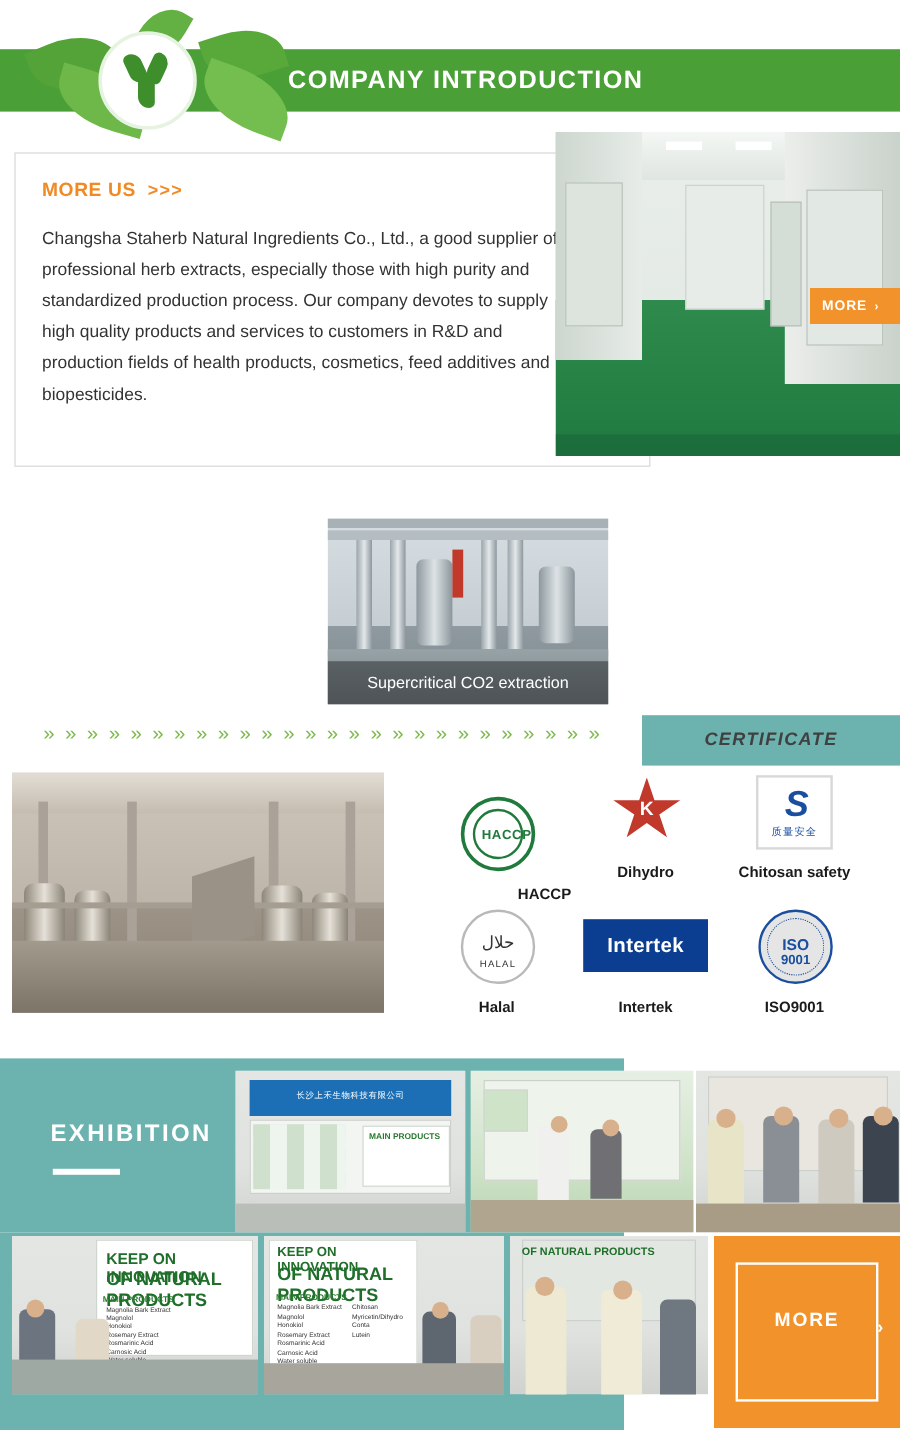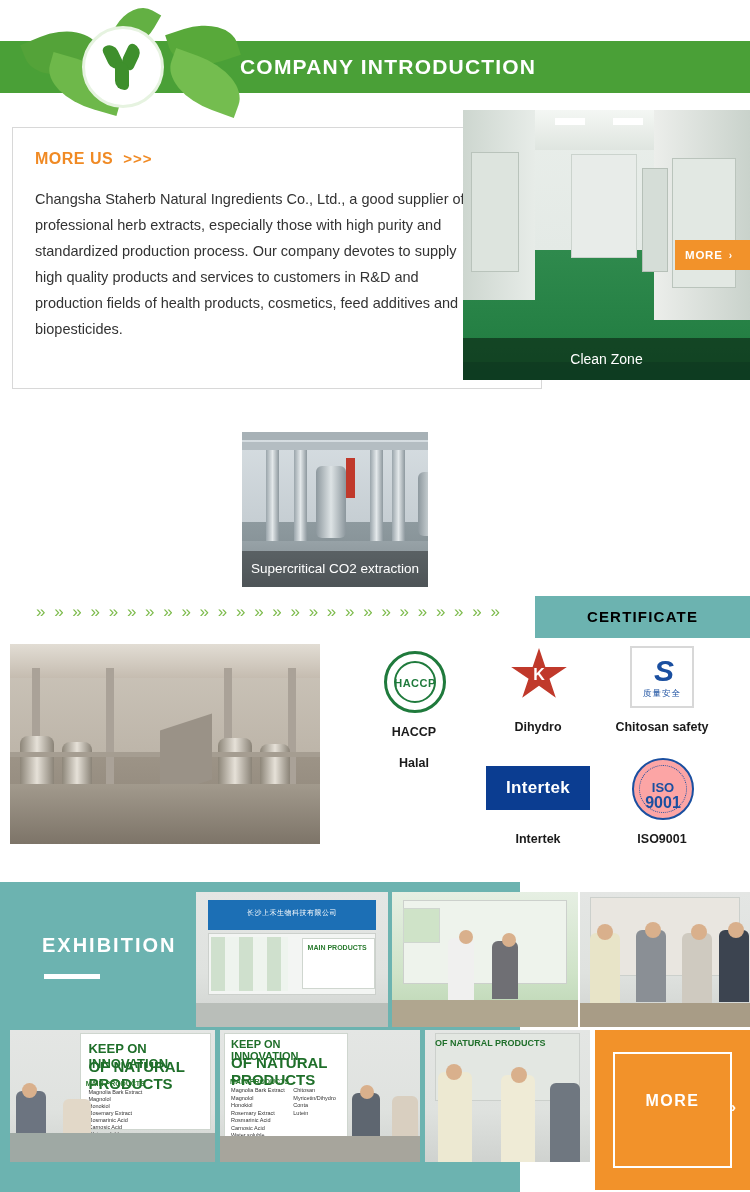--- a/index.html
+++ b/index.html
@@ -184,21 +184,21 @@
     left: 0; top: 432px;
     width: 750px; height: 155px;
   }
   .cell {
     position: absolute;
     top: 0;
     height: 155px;
     overflow: hidden;
   }
   .cell.c1 { left: 10px;  width: 232px; }
-  .cell.c2 { left: 242px; width: 186px; }
+  .cell.c2 { left: 273px; width: 234px; }
   .cell.c3 { left: 505px; width: 245px; }
   .cap {
     position: absolute; left: 0; bottom: 0;
     width: 100%; height: 36px;
     background: rgba(0,0,0,0.38);
     color: #fff; font-size: 13.5px;
     line-height: 36px; text-align: center;
   }
   
   .fx { position:absolute; inset:0; background: linear-gradient(180deg,#cfe4f3 0%, #e5f1f8 42%, #8cc45f 42%, #5fa83c 100%); }
@@ -241,23 +241,24 @@
   .cert-tab {
     position: absolute;
     right: 0; top: 596px;
     width: 215px; height: 42px;
     background: #6cb3b0;
   }
   .cert-tab span {
     display: block;
     text-align: center;
     line-height: 42px;
-    color: #000000;
+    color: #404040;
     font-size: 15px;
     font-weight: bold;
+    font-style: italic;
     letter-spacing: 1.2px;
   }
 
   
   .workshop {
     position: absolute;
     left: 10px; top: 644px;
     width: 310px; height: 200px;
     overflow: hidden;
     background: #b0a79b;
@@ -328,23 +329,23 @@
   .seal-halal { position:absolute; left:32px; top:2px; width:62px; height:62px; border-radius:50%; background:#fff; border:2px solid #b9b9b9; }
   .seal-halal .ar { position:absolute; left:0; right:0; top:17px; text-align:center; font-size:14px; color:#333; }
   .seal-halal .en { position:absolute; left:0; right:0; bottom:10px; text-align:center; font-size:8px; color:#333; letter-spacing:1px; }
   
   .seal-itk {
     position:absolute; left:10px; top:10px; width:104px; height:44px;
     background:#0b3d91; color:#fff; font-size:17px; font-weight:bold;
     line-height:44px; text-align:center; letter-spacing:.3px;
   }
   
-  .seal-iso { position:absolute; left:32px; top:2px; width:62px; height:62px; border-radius:50%; background:#fca5a5; border:2px solid #1a4fa0; }
+  .seal-iso { position:absolute; left:32px; top:2px; width:62px; height:62px; border-radius:50%; background:#e5e5e5; border:2px solid #1a4fa0; }
   .seal-iso .big { position:absolute; left:0; right:0; top:20px; text-align:center; font-size:13px; font-weight:bold; color:#1a4fa0; }
-  .seal-iso .sm  { position:absolute; left:0; right:0; top:34px; text-align:center; font-size:16px; font-weight:bold; color:#1a4fa0; }
+  .seal-iso .sm  { position:absolute; left:0; right:0; top:34px; text-align:center; font-size:11px; font-weight:bold; color:#1a4fa0; }
   .seal-iso .ring { position:absolute; left:5px; top:5px; right:5px; bottom:5px; border-radius:50%; border:1px dotted #1a4fa0; }
 
   
   .exh {
     position: absolute;
     left: 0; top: 882px;
     width: 750px; height: 310px;
   }
   .exh-bg {
     position: absolute; left: 0; top: 0;
@@ -445,21 +446,20 @@
       <div class="cr-light a"></div>
       <div class="cr-light b"></div>
       <div class="cr-wallL"></div>
       <div class="cr-wallR"></div>
       <div class="cr-end"></div>
       <div class="cr-doorL"></div>
       <div class="cr-doorR"></div>
       <div class="cr-doorR2"></div>
       <div class="cr-floorline"></div>
     </div>
-    <div class="photo-caption">Clean Zone</div>
   </div>
 
   <div class="more-tab">
     <span>MORE</span><span class="chev">›</span>
   </div>
 </div>
 
 <div class="row3">
 
 
@@ -500,21 +500,21 @@
     <div class="ws-tank" style="left:208px; top:94px; width:34px; height:66px;"></div>
     <div class="ws-tank" style="left:250px; top:100px; width:30px; height:58px;"></div>
     <div class="ws-rail"></div>
     <div class="ws-stair"></div>
     <div class="ws-floor"></div>
   </div>
 </div>
 
 <div class="certgrid">
 
-  <div class="certitem" style="left:0; top:5px;">
+  <div class="certitem" style="left:0; top:18px;text-align:right;">
     <div class="badge">
       <div class="seal-haccp">
           <div class="txt">HACCP</div>
         </div>
     </div>
     <div class="lbl">HACCP</div>
   </div>
 
   <div class="certitem" style="left:124px; top:0;">
     <div class="badge">
@@ -531,20 +531,26 @@
     <div class="badge">
       <div class="seal-q">
         <div class="sglyph">S</div>
         <div class="cn">质量安全</div>
       </div>
     </div>
     <div class="lbl">Chitosan safety</div>
   </div>
 
   <div class="certitem" style="left:0; top:112px;">
+    <div class="badge">
+      <div class="seal-halal">
+        <div class="ar">حلال</div>
+        <div class="en">HALAL</div>
+      </div>
+    </div>
     <div class="lbl">Halal</div>
   </div>
 
   <div class="certitem" style="left:124px; top:112px;">
     <div class="badge">
       <div class="seal-itk">Intertek</div>
     </div>
     <div class="lbl">Intertek</div>
   </div>
 

